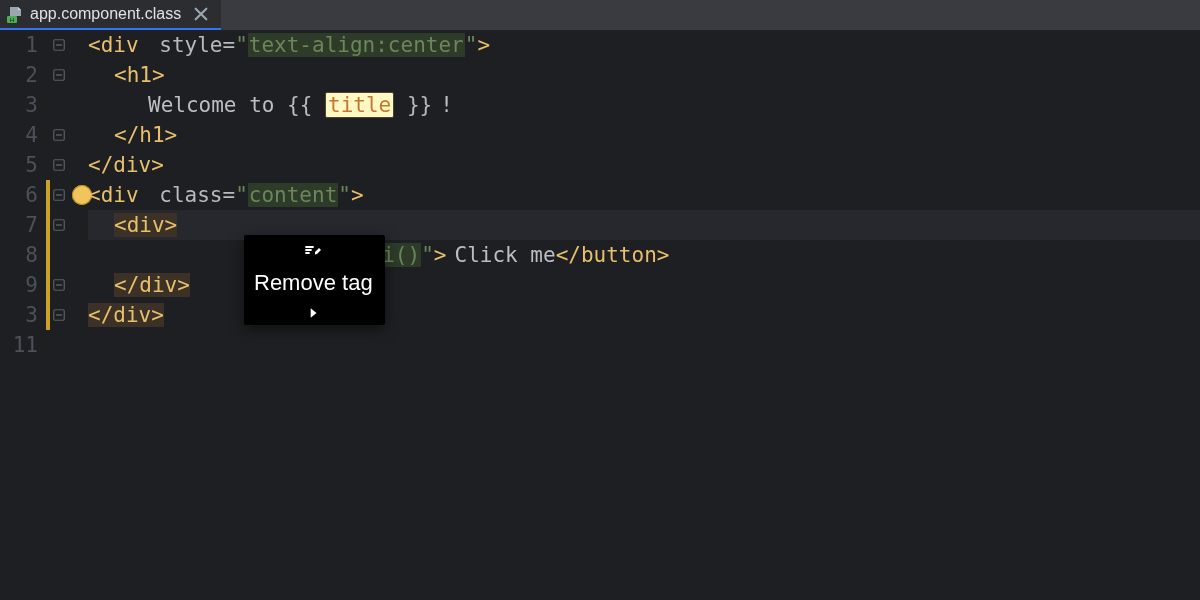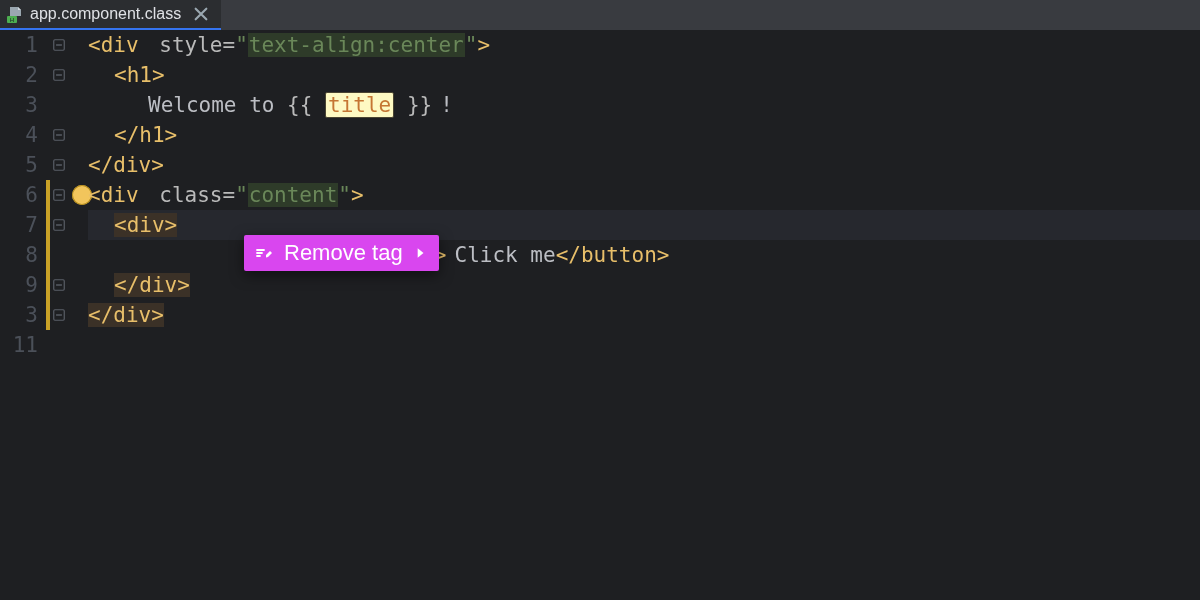--- a/index.html
+++ b/index.html
@@ -112,30 +112,31 @@
   .tok-text { color: #bcbec4; margin-left: 8px; }
   .tok-bind { color: #c57633; }
   .tok-bind-bg { background: #fef9c3; padding: 0 2px; border: 1px solid #4a4432; border-radius: 2px; }
   .tok-punc { color: #bababa; }
   .tok-tag-hl { background: #3b3127; }
 
   .intention-popup {
     position: absolute;
     top: 205px;
     left: 164px;
-    background: #d946ef;
+    background: #000000;
     color: #ffffff;
     font-family: -apple-system, 'Segoe UI', sans-serif;
     font-size: 22px;
     padding: 5px 12px 5px 10px;
     border-radius: 2px;
     display: flex;
     align-items: center;
     gap: 10px;
     box-shadow: 0 4px 14px rgba(0,0,0,0.5);
+    flex-direction: column;
   }
   .intention-popup .pi-icon {
     width: 20px; height: 20px;
     display: inline-flex; align-items: center; justify-content: center;
   }
   .intention-popup .chev {
     width: 14px; height: 14px;
     display: inline-flex; align-items: center; justify-content: center;
   }
 </style>

